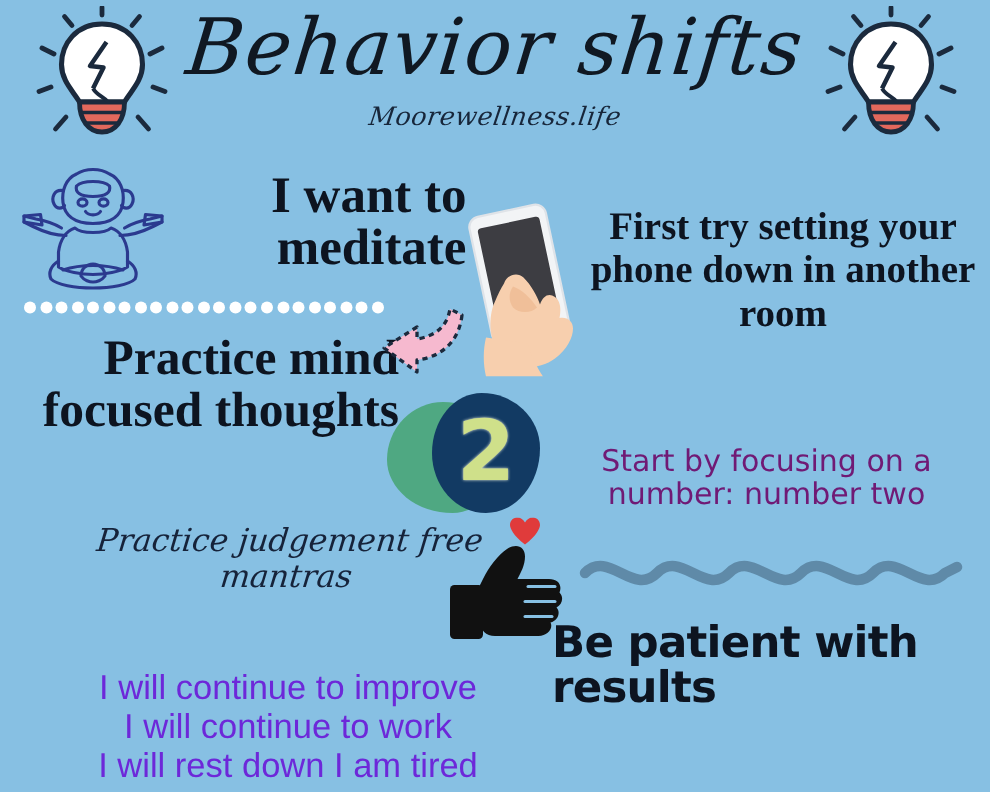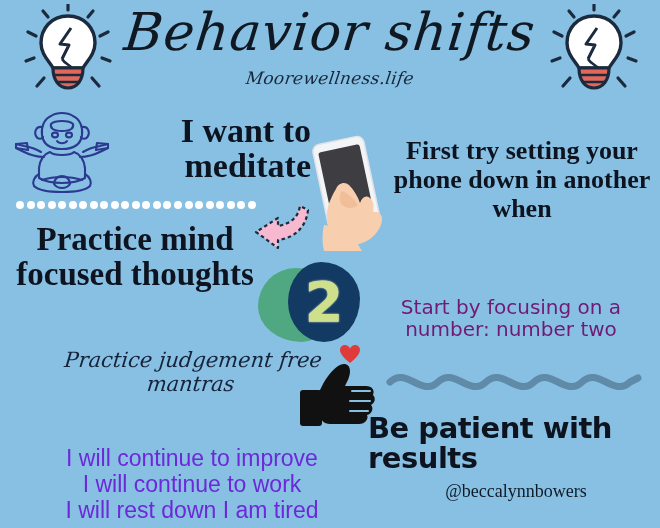--- a/index.html
+++ b/index.html
@@ -72,21 +72,21 @@
     font-size: 26px;
     line-height: 1.12;
     text-align: center;
   }
   .t-mind {
     left: 4px; top: 222px; width: 262px;
     font-family: "Liberation Serif", serif;
     font-weight: 700;
     font-size: 33px;
     line-height: 1.05;
-    text-align: center;
+    text-align: right;
   }
   .t-start {
     left: 366px; top: 296px; width: 290px;
     font-family: "DejaVu Sans", sans-serif;
     font-weight: 400;
     font-size: 20px;
     line-height: 1.12;
     text-align: center;
     color: #701a75;
   }
@@ -296,21 +296,21 @@
         <rect x="31" y="14" width="42" height="68" rx="2.5" fill="#3d3d42"></rect>
       </g>
       <path d="M40 56 C 42 50 49 48 53 52 C 58 57 62 64 64 70 C 66 64 70 62 74 65 C 78 68 78 74 77 79
                C 82 78 86 81 86 86 C 86 92 82 100 74 106 C 66 112 52 114 44 110 C 38 107 34 100 32 92
                C 30 84 31 74 34 68 C 36 63 38 59 40 56 Z" fill="#f7cfae"></path>
       <path d="M46 58 C 52 60 58 66 62 72 C 58 76 50 76 46 72 C 43 68 43 62 46 58 Z" fill="#f0bf99"></path>
       <path d="M28 92 C 26 100 26 110 28 118 L 66 118 C 62 112 58 104 56 96 Z" fill="#f7cfae"></path>
     </svg>
   </div>
 
-  <div class="blk t-phone">First try setting your phone down in another when</div>
+  <div class="blk t-phone">First try setting your phone down in another room</div>
 
   <div class="blk t-mind">Practice mind focused thoughts</div>
 
   <div class="pink-arrow">
     <svg width="62" height="56" viewBox="0 0 62 56">
       <path d="M58 12 C 56 30 44 40 28 42 L 28 50 L 6 34 L 28 20 L 28 28 C 40 26 48 20 50 8 Z" fill="#f6b9cf" stroke="#1b2a3d" stroke-width="2.2" stroke-linejoin="round" stroke-dasharray="3.5 3"></path>
     </svg>
   </div>
 
   <div class="blob-green"></div>
@@ -348,15 +348,14 @@
   </div>
 
   <div class="wave">
     <svg width="256" height="30" viewBox="0 0 256 30">
       <path d="M4 12 C 20 -4 36 28 52 12 C 68 -4 84 28 100 12 C 116 -4 132 28 148 12
                C 164 -4 180 28 196 12 C 212 -4 228 28 244 12 L 252 8" fill="none" stroke="#5f8aa8" stroke-width="7" stroke-linecap="round"></path>
     </svg>
   </div>
 
   <div class="blk t-patient">Be patient with results</div>
-  <div class="blk t-handle">@beccalynnbowers</div>
 
 </div>
 
 </body></html>

